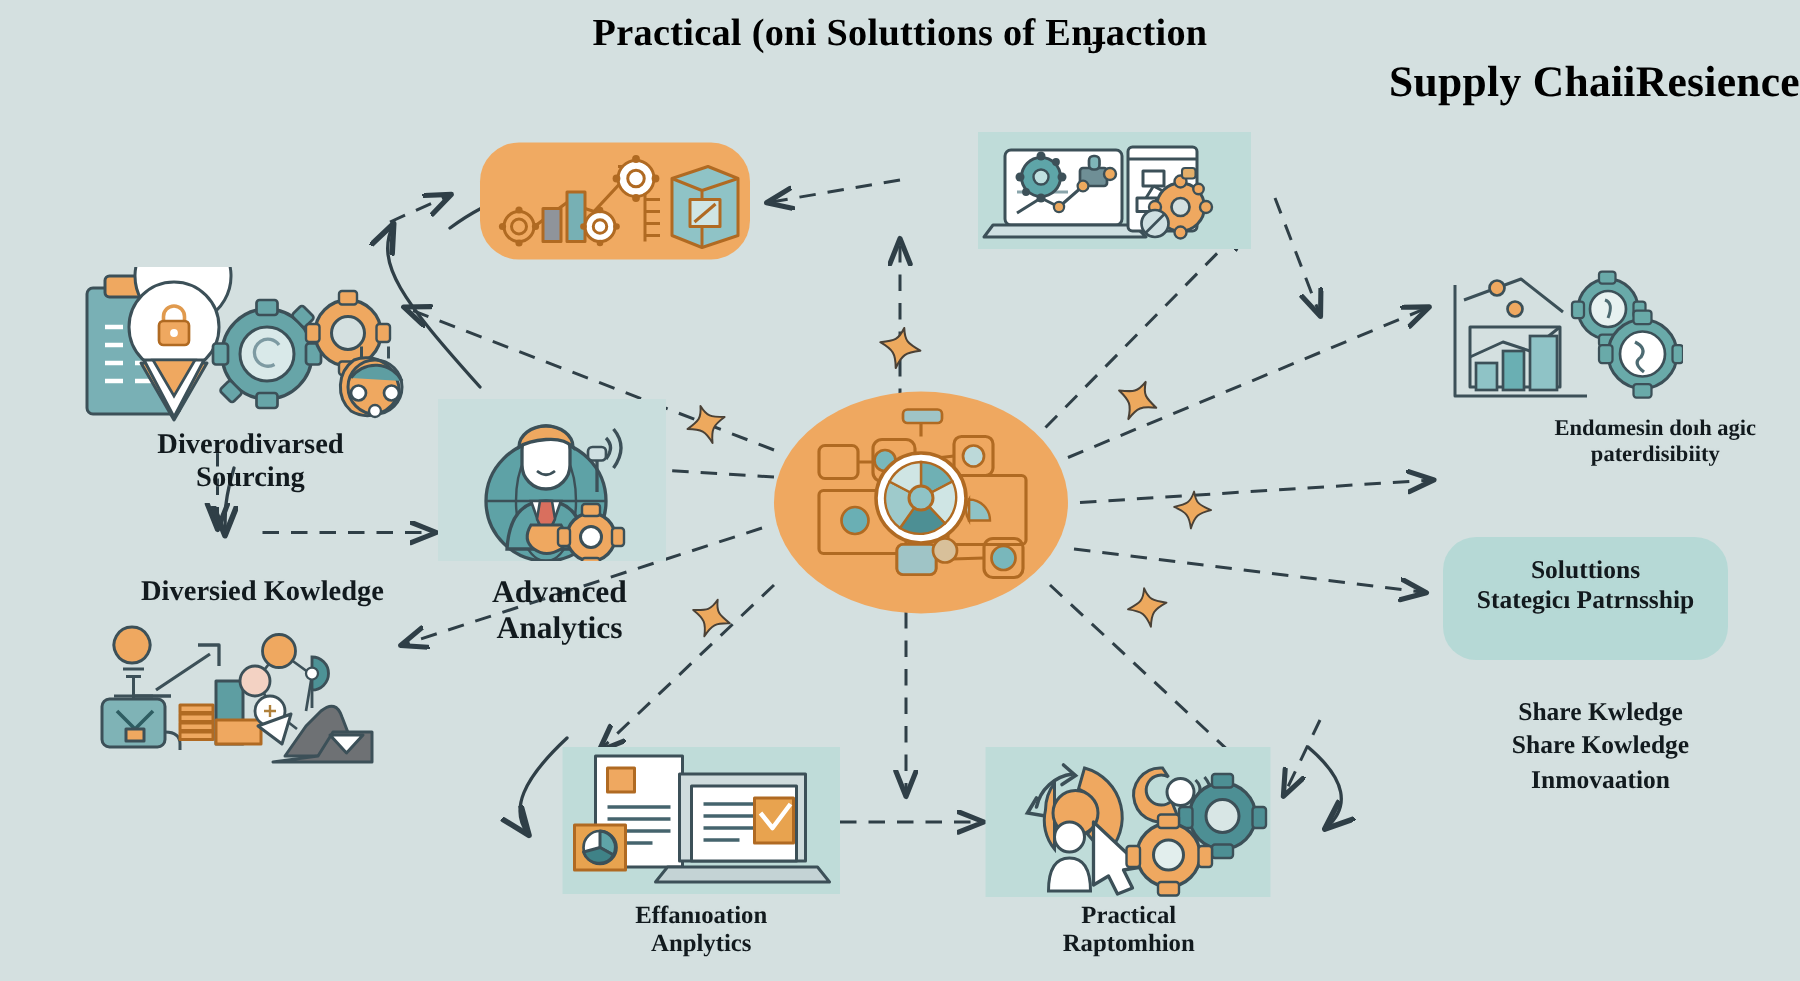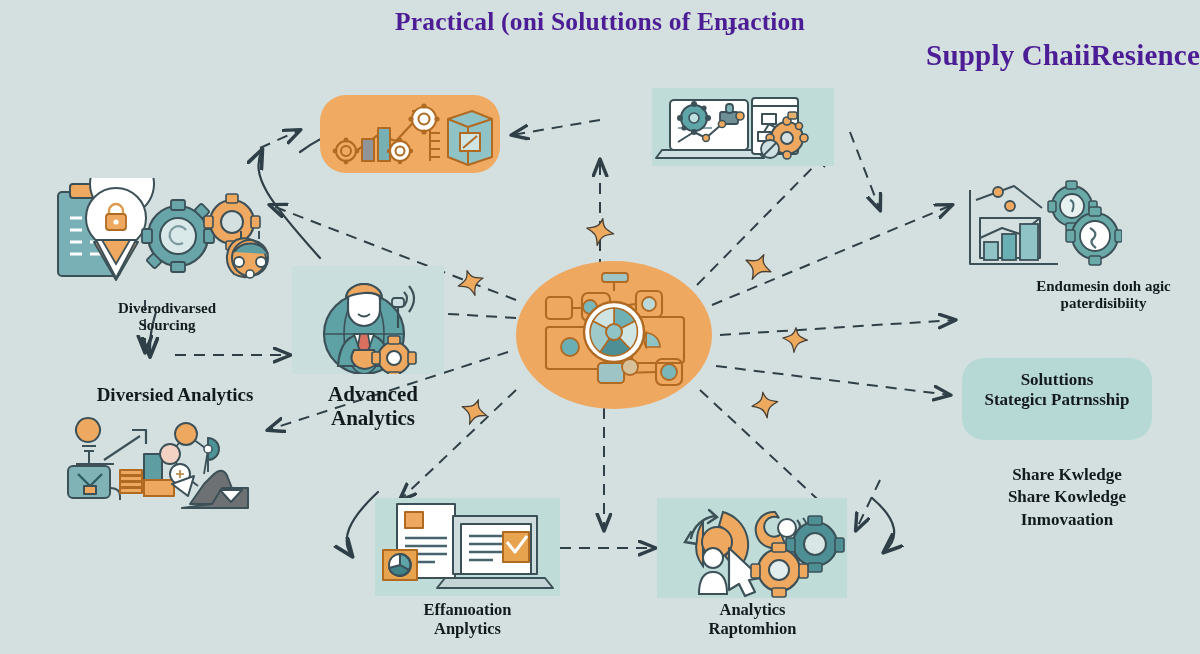--- a/index.html
+++ b/index.html
@@ -12,21 +12,21 @@
     position:relative;
   }
   #stage{position:absolute;inset:0;}
   .svg-layer{position:absolute;left:0;top:0;width:1200px;height:654px;}
   .node{position:absolute;}
 
   
   #title{
     position:absolute;left:0;top:6px;width:1200px;
     text-align:center;
-    color:#4c1d95;
+    color:#000000;
     font-weight:bold;
     font-family:"Liberation Serif", serif;
   }
   #title .l1{font-size:25.5px;letter-spacing:.2px;display:block;line-height:1.22;}
   #title .l2{font-size:29px;letter-spacing:.2px;display:block;line-height:1.3;text-align:right;}
 
   
   .lbl{
     position:absolute;text-align:center;color:#121a1e;
     font-weight:bold;font-family:"Liberation Serif", serif;
@@ -277,27 +277,27 @@
         <path d="M186,62 a22,22 0 0,1 30,22 a22,22 0 0,1 -32,12 a22,22 0 0,1 2,-34 Z" fill="#efa860"></path>
         <path d="M184,74 a20,20 0 0,1 34,2" fill="#5e9ea2"></path>
         <circle cx="200" cy="80" r="18" fill="none"></circle>
       </g>
       <circle cx="189" cy="84" r="5" fill="#ffffff" stroke="#3c5058" stroke-width="1.8"></circle>
       <circle cx="211" cy="84" r="5" fill="#ffffff" stroke="#3c5058" stroke-width="1.8"></circle>
       <circle cx="200" cy="96" r="4" fill="#ffffff" stroke="#3c5058" stroke-width="1.6"></circle>
       <path d="M191,61 v-8 M209,61 v-8" stroke="#3c5058" stroke-width="2"></path>
     </svg>
   </div>
-  <div class="lbl" style="left:52px;top:300px;width:230px;font-size:15px;">
+  <div class="lbl" style="left:52px;top:286px;width:230px;font-size:19px;">
     <span>Diverodivarsed</span>
     <span>Sourcing</span>
   </div>
 
   <div class="lbl" style="left:50px;top:384px;width:250px;font-size:19px;">
-    <span>Diversied Analytics</span>
+    <span>Diversied Kowledge</span>
   </div>
   <div class="node" style="left:62px;top:412px;width:240px;height:116px;">
     <svg viewBox="0 0 240 116" width="240" height="116">
       <g stroke="#3c5058" stroke-width="2" fill="none" stroke-linejoin="round">
 
         <path d="M26,30 a12,12 0 1,1 0.01,0 Z" fill="#efa860"></path>
         <path d="M20,34 h14 M22,39 h10 M27,40 v14"></path>
         <path d="M14,52 h26"></path>
 
         <rect x="6" y="54" width="42" height="32" rx="5" fill="#7fb3b6"></rect>
@@ -489,17 +489,17 @@
       <circle cx="122" cy="72" r="10" fill="#e2eeed" stroke="#3c5058" stroke-width="2"></circle>
       <g fill="#efa860" stroke="#3c5058" stroke-width="1.6">
         <rect x="115" y="45" width="14" height="9" rx="2"></rect>
         <rect x="115" y="90" width="14" height="9" rx="2"></rect>
         <rect x="94" y="66" width="9" height="14" rx="2"></rect>
         <rect x="142" y="66" width="9" height="14" rx="2"></rect>
       </g>
     </svg>
   </div>
   <div class="lbl" style="left:650px;top:600px;width:205px;font-size:16.5px;">
-    <span>Analytics</span>
+    <span>Practical</span>
     <span>Raptomhion</span>
   </div>
 
 </div>
 
 </body></html>

